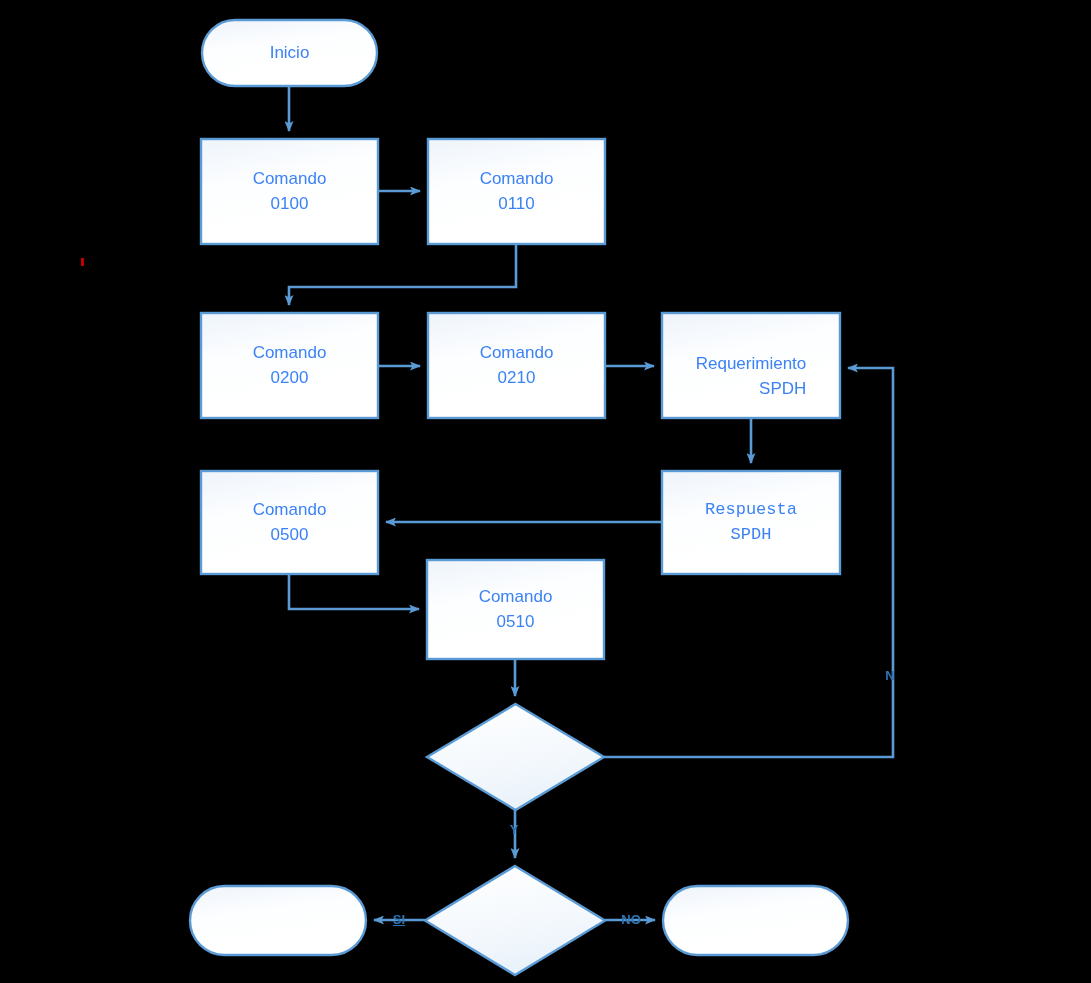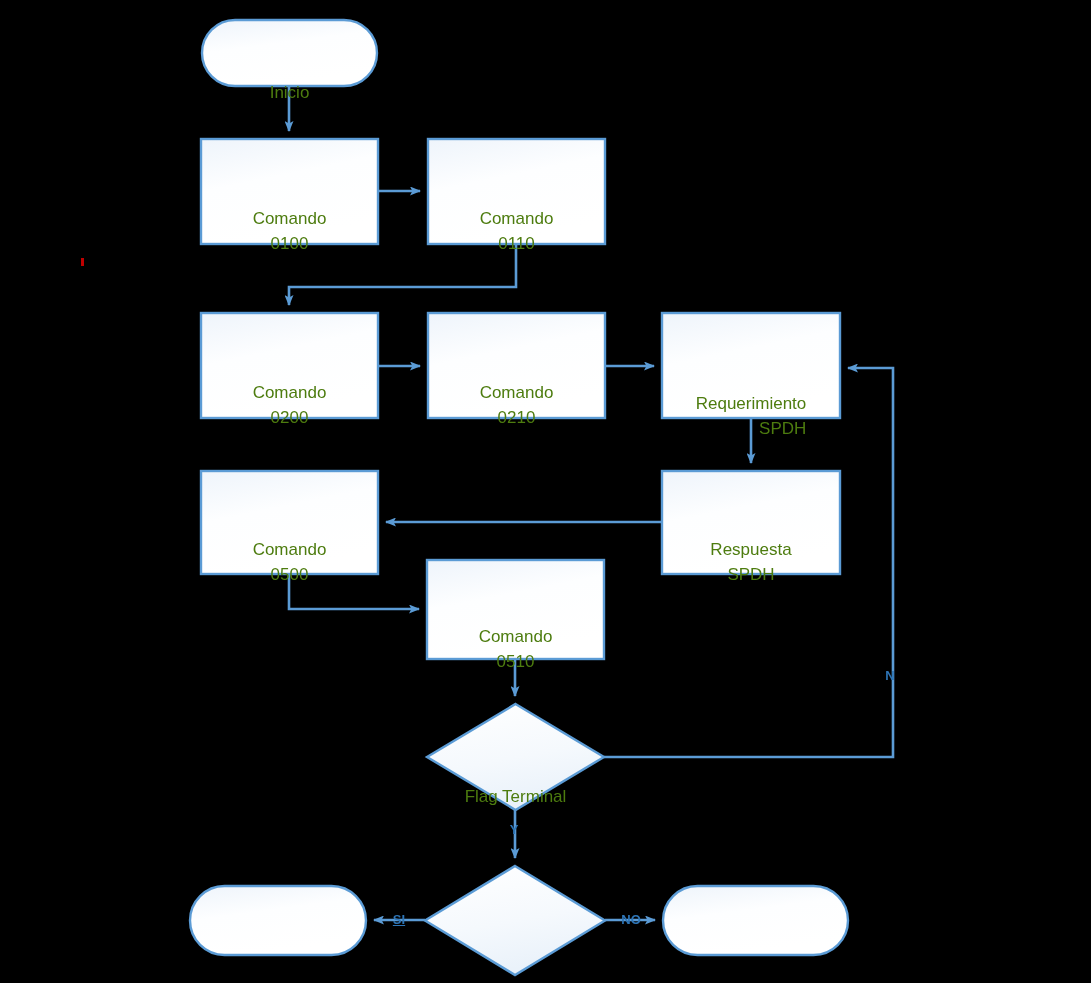--- a/index.html
+++ b/index.html
@@ -22,27 +22,26 @@
     top: 0;
     width: 1091px;
     height: 983px;
   }
   .node-label {
     position: absolute;
     display: flex;
     align-items: center;
     justify-content: center;
     text-align: center;
-    color: #4d7c0f;
+    color: #3b82f6;
     font-size: 17px;
     line-height: 1.45;
     pointer-events: none;
     white-space: pre-line;
     font-family: "Liberation Sans", sans-serif;
-    margin-top: 40px;
   }
   .edge-label {
     position: absolute;
     color: #2e75b6;
     font-size: 13px;
     font-weight: bold;
     text-align: center;
     font-family: "Liberation Sans", sans-serif;
   }
   .artifact-dot {
@@ -143,27 +142,26 @@
 
   <div class="node-label" style="left:428px; top:313px; width:177px; height:105px;">Comando
 0210</div>
 
   <div class="node-label" style="left:662px; top:324px; width:178px; height:105px;text-align:right;">Requerimiento
 SPDH</div>
 
   <div class="node-label" style="left:201px; top:471px; width:177px; height:103px;">Comando
 0500</div>
 
-  <div class="node-label" style="left:662px; top:471px; width:178px; height:103px;">Respuesta
+  <div class="node-label" style="left:662px; top:471px; width:178px; height:103px;font-family:Liberation Mono, monospace;">Respuesta
 SPDH</div>
 
   <div class="node-label" style="left:427px; top:560px; width:177px; height:99px;">Comando
 0510</div>
 
-  <div class="node-label" style="left:427px; top:704px; width:177px; height:106px;">Flag Terminal</div>
 
 
 
 
   <div class="edge-label" style="left:882px; top:668px; width:16px;">N</div>
 
   <div class="edge-label" style="left:506px; top:822px; width:16px;">Y</div>
 
   <div class="edge-label" style="left:390px; top:912px; width:18px;text-decoration:underline;">SI</div>
 

